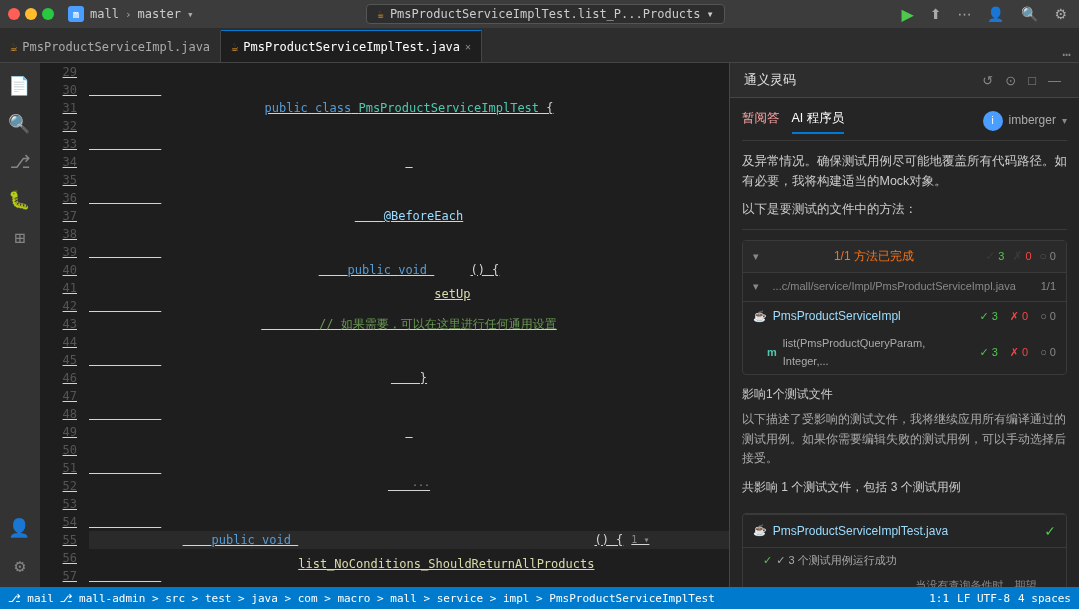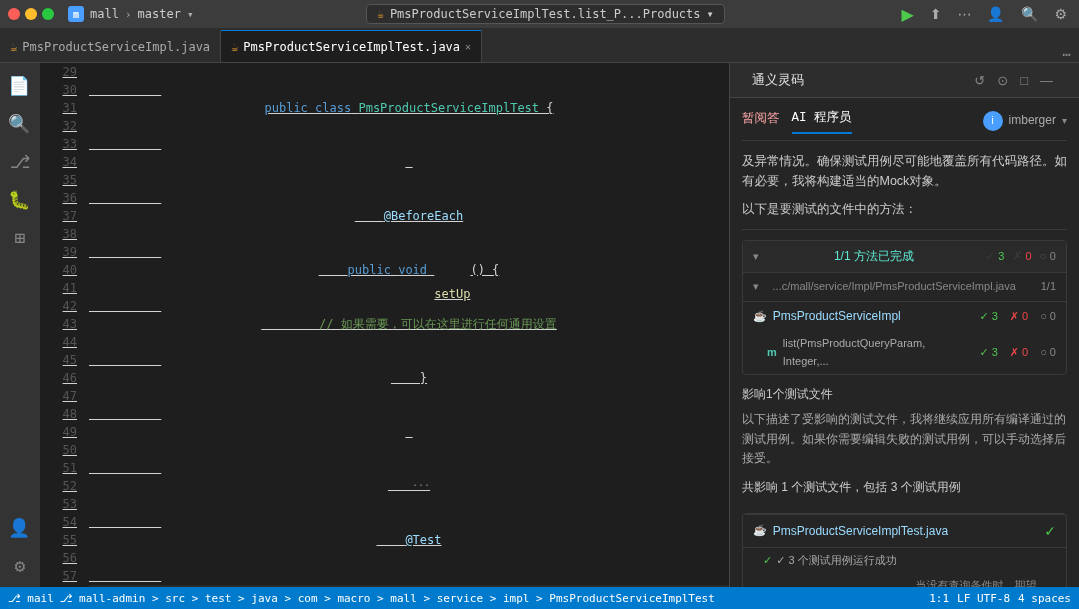--- a/index.html
+++ b/index.html
@@ -256,21 +256,21 @@
       flex-shrink: 0;
       border-left: 1px solid #454545;
       font-family: -apple-system, BlinkMacSystemFont, 'Segoe UI', sans-serif;
     }
     .ai-panel-header {
       height: 35px;
       background: #2d2d2d;
       border-bottom: 1px solid #454545;
       display: flex;
       align-items: center;
-      padding: 0 22px;
+      padding: 0 14px;
       gap: 8px;
       font-size: 13px;
       color: #ccc;
     }
     .ai-panel-title-text {
       font-weight: 500;
       color: #e0e0e0;
     }
     .ai-panel-body {
       flex: 1;
@@ -310,21 +310,21 @@
       margin-bottom: 10px;
     }
     .ai-progress-header {
       display: flex;
       align-items: center;
       justify-content: space-between;
       padding: 6px 10px;
       background: #2a2a2a;
       cursor: pointer;
     }
-    .ai-progress-title { font-size: 12px; color: #5eead4; }
+    .ai-progress-title { font-size: 12px; color: #f97316; }
     .ai-progress-stats {
       display: flex;
       gap: 8px;
       font-size: 11px;
     }
     .stat-item { display: flex; align-items: center; gap: 3px; }
     .stat-green { color: #4ec94e; }
     .stat-red { color: #f44747; }
     .stat-grey { color: #888; }
     .ai-file-item {
@@ -513,23 +513,20 @@
           <div class="code-line">
             <span>        </span><span class="comment">// 如果需要，可以在这里进行任何通用设置</span>
           </div>
           <div class="code-line">
             <span>    }</span>
           </div>
           <div class="code-line">&nbsp;</div>
           <div class="code-line">
             <span style="color:#888;font-size:10px">    ···</span>
           </div>
-          <div class="code-line">
-            <span>    </span><span style="color:#9cdcfe">@Test</span>
-          </div>
           <div class="code-line highlighted">
             <span class="indicator"></span>
             <span>    </span><span class="kw">public</span><span> </span><span class="kw">void</span><span> </span><span class="method">list_NoConditions_ShouldReturnAllProducts</span><span>() {</span>
             <span style="color:#888;font-size:10px;margin-left:8px">1 ▾</span>
           </div>
           
           
           
           
           
@@ -563,21 +560,21 @@
         <button class="ai-toolbar-btn">⊙</button>
         <button class="ai-toolbar-btn">□</button>
         <button class="ai-toolbar-btn">—</button>
       </div>
     </div>
 
     <div class="ai-panel-body">
 
       <div style="display:flex;gap:12px;margin-bottom:10px;border-bottom:1px solid #3a3a3a;padding-bottom:6px;">
         <span style="color:#fca5a5;font-size:12.5px;cursor:pointer;">暂阅答</span>
-        <span style="color:#fff;font-size:12.5px;cursor:pointer;border-bottom:2px solid #0078d4;padding-bottom:4px;font-family:Liberation Mono, monospace;">AI 程序员</span>
+        <span style="color:#fff;font-size:12.5px;cursor:pointer;border-bottom:2px solid #0078d4;padding-bottom:4px;">AI 程序员</span>
         <div style="margin-left:auto;display:flex;align-items:center;gap:6px;">
           <div class="ai-avatar">i</div>
           <span class="ai-username">imberger</span>
           <span class="ai-dropdown">▾</span>
         </div>
       </div>
 
       <div class="ai-body-text">及异常情况。确保测试用例尽可能地覆盖所有代码路径。如有必要，我将构建适当的Mock对象。</div>
       <div class="ai-body-text">以下是要测试的文件中的方法：</div>
 

